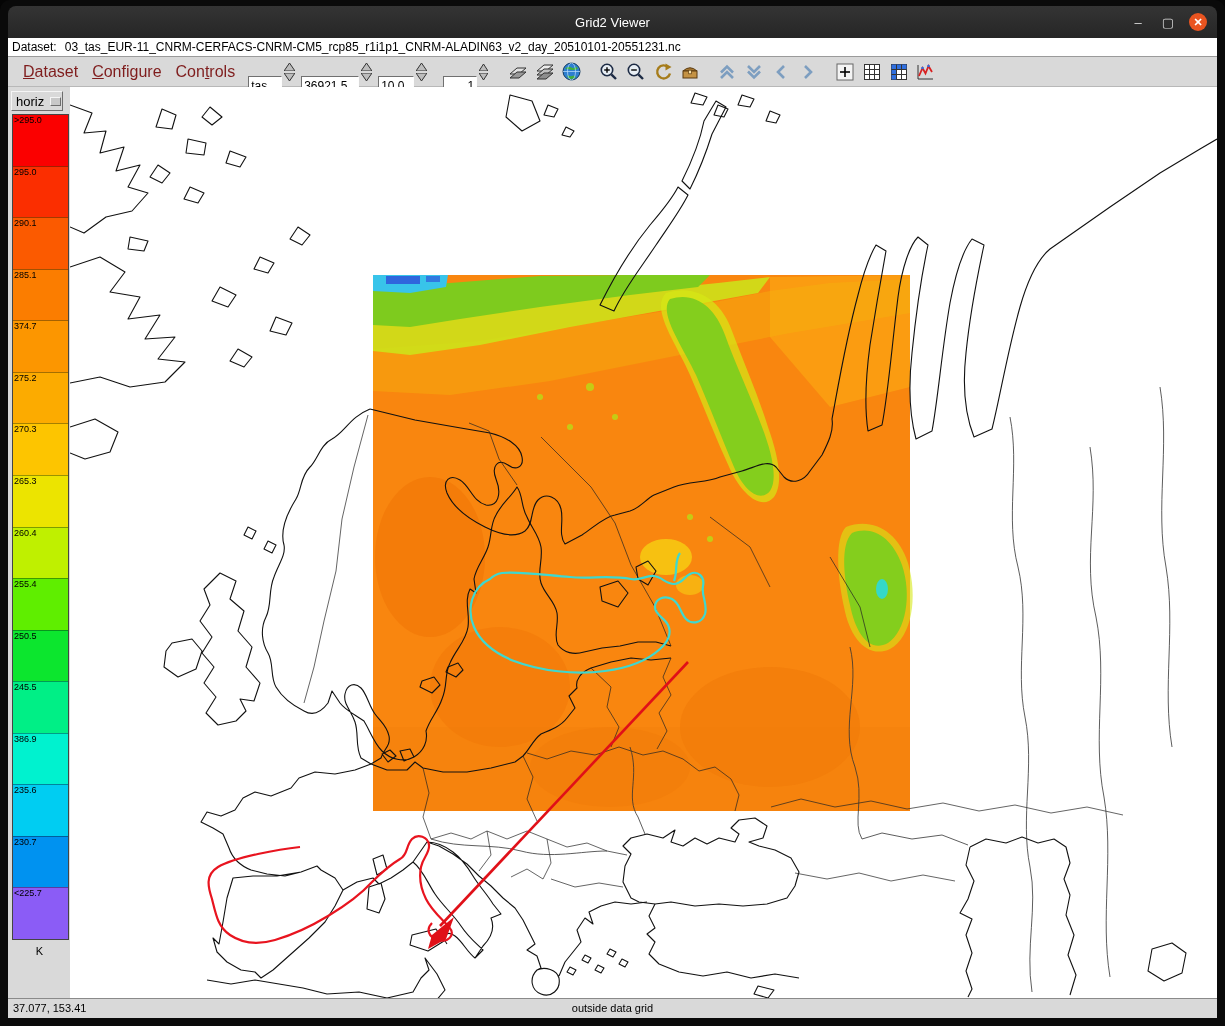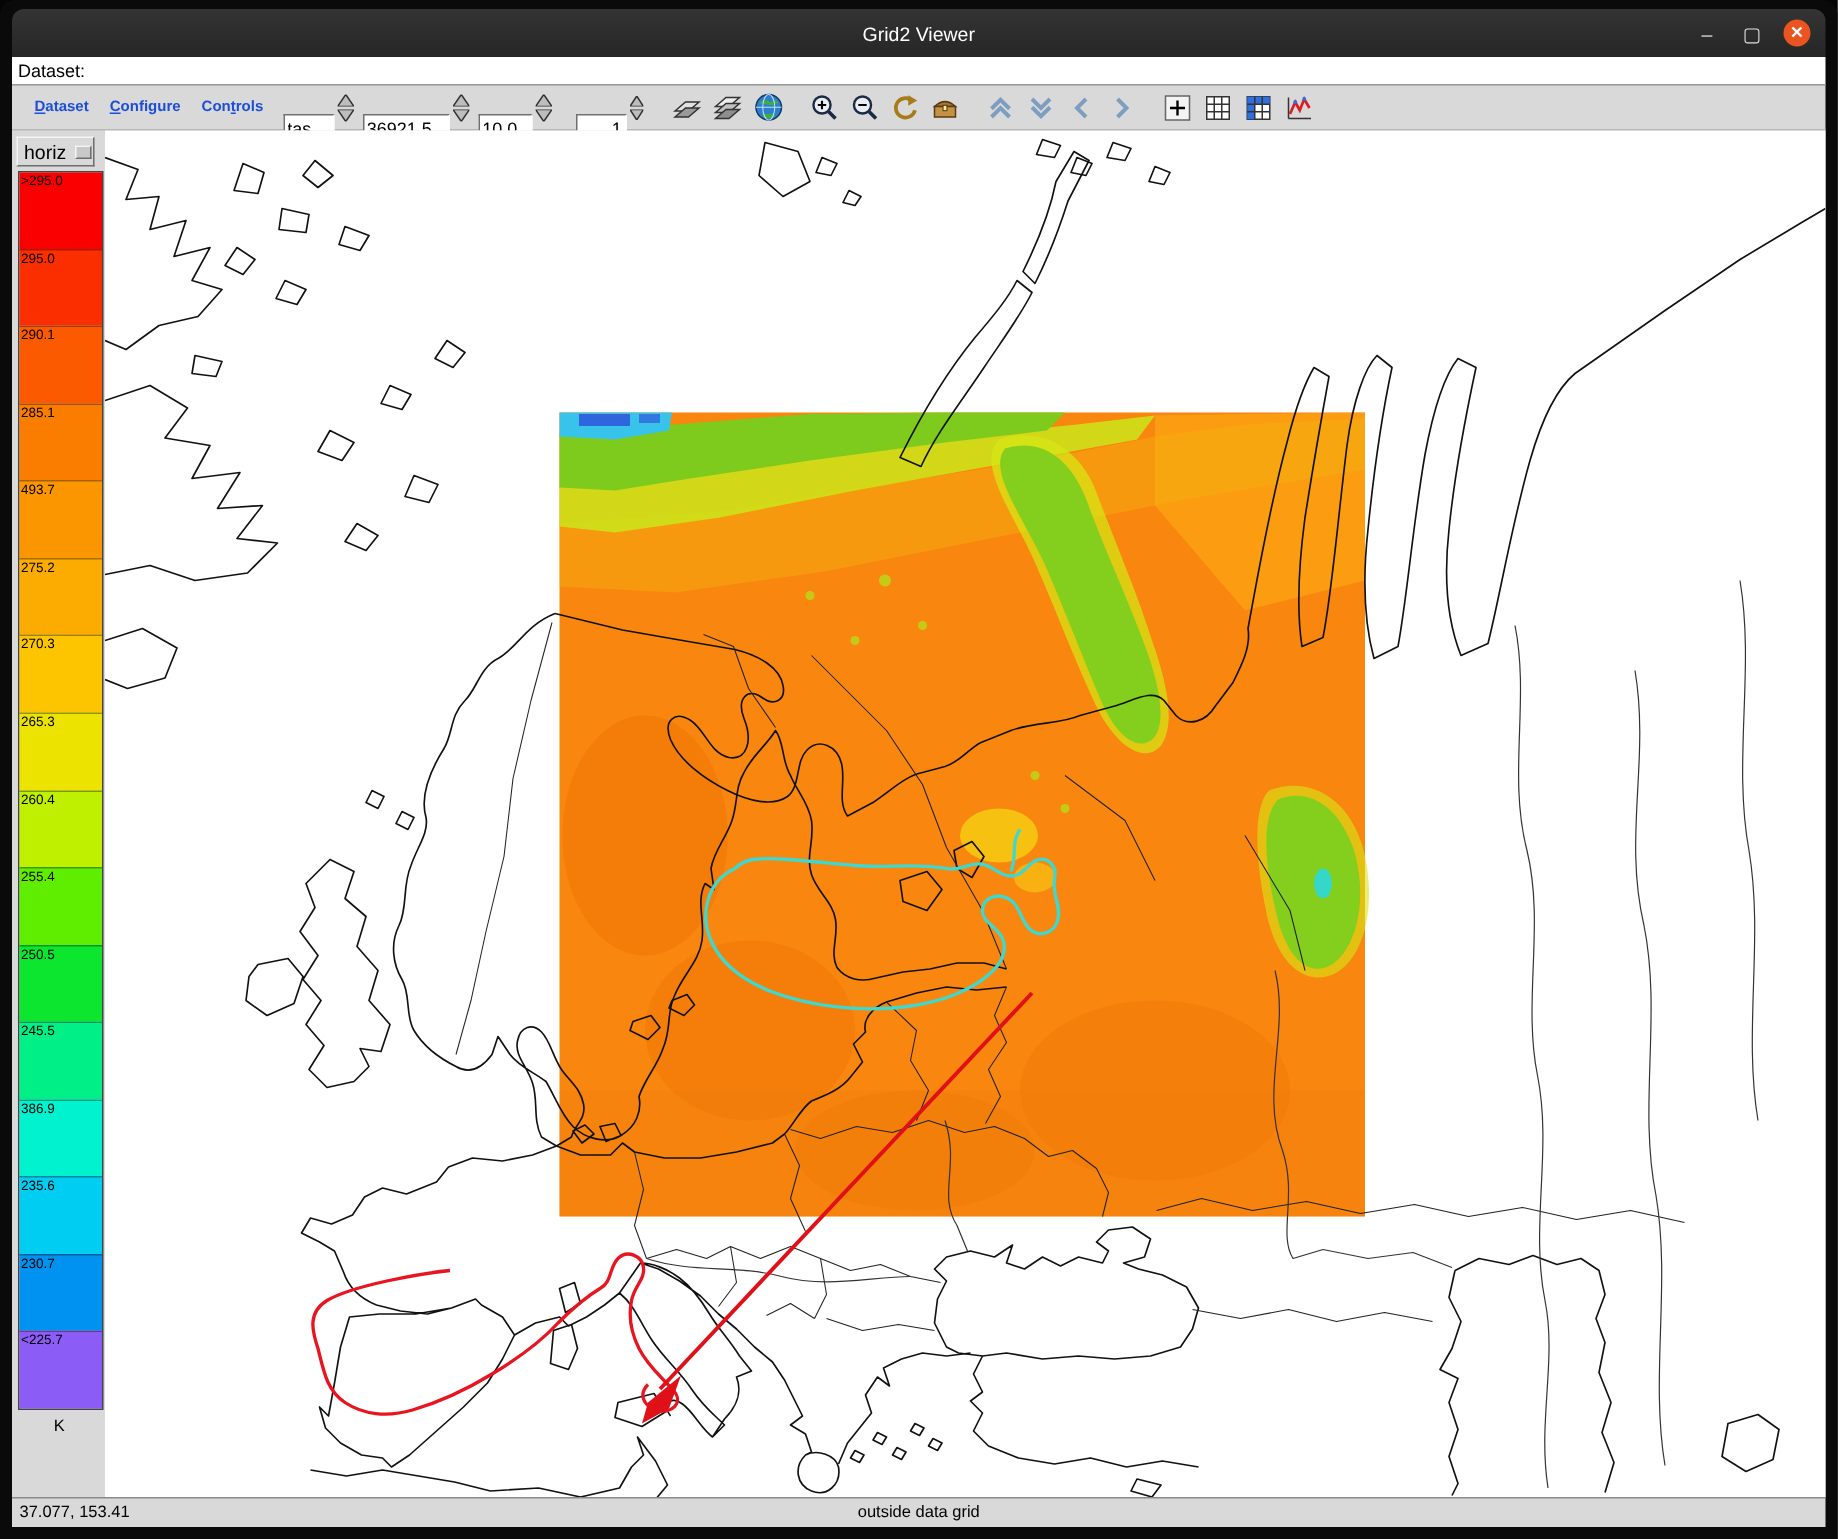--- a/index.html
+++ b/index.html
@@ -9,21 +9,21 @@
   #titlebar{position:absolute;left:8px;top:6px;width:1209px;height:32px;background:linear-gradient(#343434,#262626);border-radius:8px 8px 0 0;display:flex;align-items:center;justify-content:center;}
   #titlebar .title{color:#ffffff;font-weight:normal;font-size:13px;}
   #win-controls{position:absolute;right:10px;top:0;height:32px;display:flex;align-items:center;gap:12px;}
   .winbtn{color:#d8d8d8;font-size:13px;width:18px;text-align:center;cursor:default;}
   #close-btn{width:18px;height:18px;border-radius:50%;background:#e95420;color:#fff;font-size:11px;line-height:18px;text-align:center;font-weight:bold;}
   
   #datasetbar{position:absolute;left:8px;top:38px;width:1209px;height:19px;background:#ffffff;border-bottom:1px solid #9a9a9a;display:flex;align-items:center;font-size:12px;color:#000;padding-left:4px;box-sizing:border-box;}
   #datasetbar .lbl{margin-right:8px;}
   
   #toolbar{position:absolute;left:8px;top:57px;width:1209px;height:30px;background:#d9d9d9;display:flex;align-items:center;box-sizing:border-box;padding-left:8px;border-bottom:1px solid #b8b8b8;}
-  .menu{font-size:10px;color:#1d4ed8;padding:4px 7px;cursor:default;font-weight:bold;}
+  .menu{font-size:16px;color:#7f1d1d;padding:4px 7px;cursor:default;}
   .menu u{text-decoration:underline;}
   .entry{background:#fff;border-top:1px solid #707070;border-left:1px solid #707070;border-bottom:1px solid #fdfdfd;border-right:1px solid #fdfdfd;height:18px;font-size:12px;color:#000;padding:0 2px;box-sizing:content-box;font-family:"Liberation Sans",sans-serif;margin-top:28px;}
   .spin{display:flex;flex-direction:column;justify-content:center;gap:2px;margin:0 6px 0 2px;cursor:default;}
   .spin svg{display:block;}
   .tbtn{width:27px;height:26px;display:flex;align-items:center;justify-content:center;cursor:default;}
   .tgap{width:10px;}
   
   #main{position:absolute;left:8px;top:87px;width:1209px;height:911px;background:#d9d9d9;}
   #left-panel{position:absolute;left:0;top:0;width:62px;height:911px;background:#d9d9d9;}
   #view-dropdown{position:absolute;left:3px;top:4px;width:52px;height:20px;background:#d9d9d9;border-top:1px solid #f5f5f5;border-left:1px solid #f5f5f5;border-bottom:1px solid #6e6e6e;border-right:1px solid #6e6e6e;display:flex;align-items:center;font-size:13px;padding-left:4px;box-sizing:border-box;cursor:default;}
@@ -48,20 +48,21 @@
     <span class="title">Grid2 Viewer</span>
     <div id="win-controls">
       <span class="winbtn">–</span>
       <span class="winbtn">▢</span>
       <span id="close-btn">✕</span>
     </div>
   </div>
 
   <div id="datasetbar">
     <span class="lbl">Dataset:</span>
+    <span>03_tas_EUR-11_CNRM-CERFACS-CNRM-CM5_rcp85_r1i1p1_CNRM-ALADIN63_v2_day_20510101-20551231.nc</span>
   </div>
 
   <div id="toolbar">
     <span class="menu"><span></span><u>D</u><span>ataset</span></span>
     <span class="menu"><span></span><u>C</u><span>onfigure</span></span>
     <span class="menu"><span>Con</span><u>t</u><span>rols</span></span>
 
     <input class="entry" style="width: 28px; margin-left: 6px;" value="tas">
     <span class="spin">
       <svg width="11" height="8">
@@ -240,21 +241,21 @@
           <div class="cb-seg" style="background: rgb(251, 46, 0);">
             <span class="cb-label">295.0</span>
           </div>
           <div class="cb-seg" style="background: rgb(251, 90, 0);">
             <span class="cb-label">290.1</span>
           </div>
           <div class="cb-seg" style="background: rgb(251, 125, 0);">
             <span class="cb-label">285.1</span>
           </div>
           <div class="cb-seg" style="background: rgb(252, 150, 0);">
-            <span class="cb-label">493.7</span>
+            <span class="cb-label">374.7</span>
           </div>
           <div class="cb-seg" style="background: rgb(252, 171, 0);">
             <span class="cb-label">275.2</span>
           </div>
           <div class="cb-seg" style="background: rgb(253, 197, 0);">
             <span class="cb-label">270.3</span>
           </div>
           <div class="cb-seg" style="background: rgb(236, 228, 0);">
             <span class="cb-label">265.3</span>
           </div>

